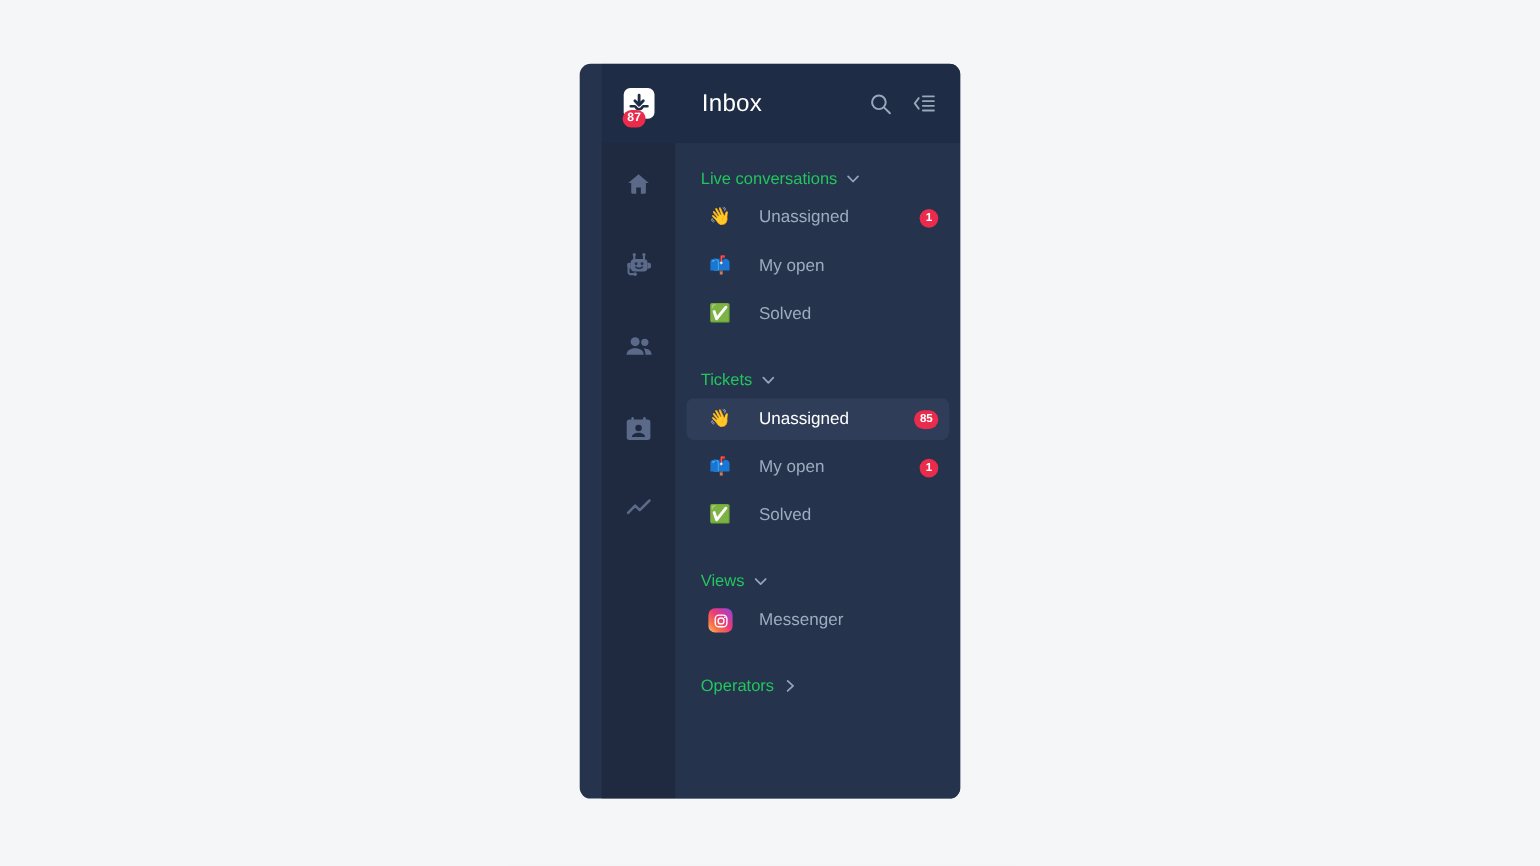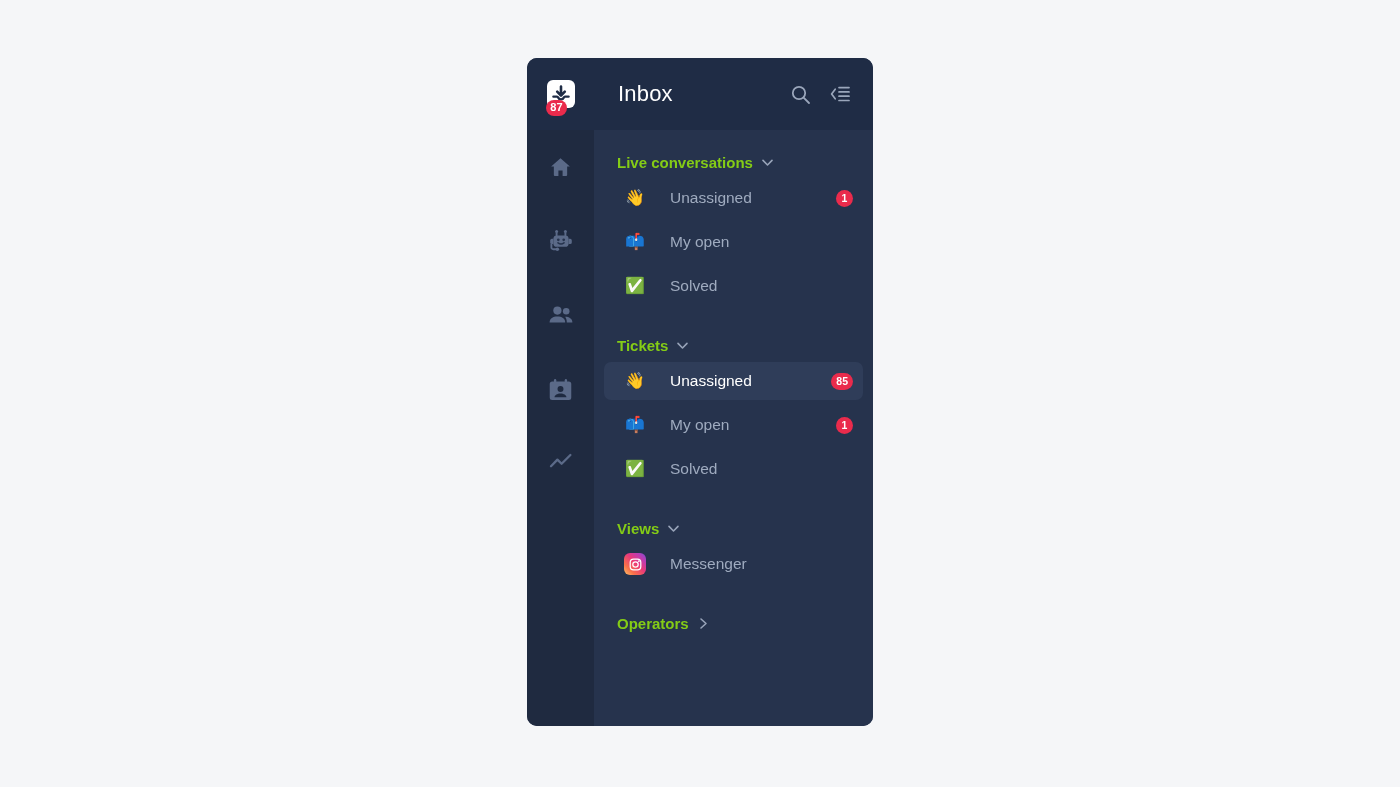--- a/index.html
+++ b/index.html
@@ -17,20 +17,21 @@
     position: absolute;
     left: 527px;
     top: 58px;
     width: 346px;
     height: 668px;
     border-radius: 10px;
     overflow: hidden;
     display: flex;
     flex-direction: column;
     background: #26334d;
+    padding-left: 20px;
   }
 
   
   #panel-header {
     height: 72px;
     flex: 0 0 72px;
     background: #1f2c45;
     display: flex;
     align-items: center;
     position: relative;
@@ -129,26 +130,25 @@
     padding: 16px 10px 0 10px;
     min-width: 0;
   }
 
   .section { margin-bottom: 8px; }
 
   .section-head {
     display: flex;
     align-items: center;
     gap: 8px;
-    color: #84cc16;
+    color: #22c55e;
     font-size: 15px;
     padding: 8px 0 8px 13px;
     cursor: pointer;
     user-select: none;
-    font-weight: bold;
   }
 
   .section-head .chev { display: flex; align-items: center; }
 
   .nav-row {
     display: flex;
     align-items: center;
     height: 38px;
     padding: 0 10px 0 20px;
     border-radius: 7px;

